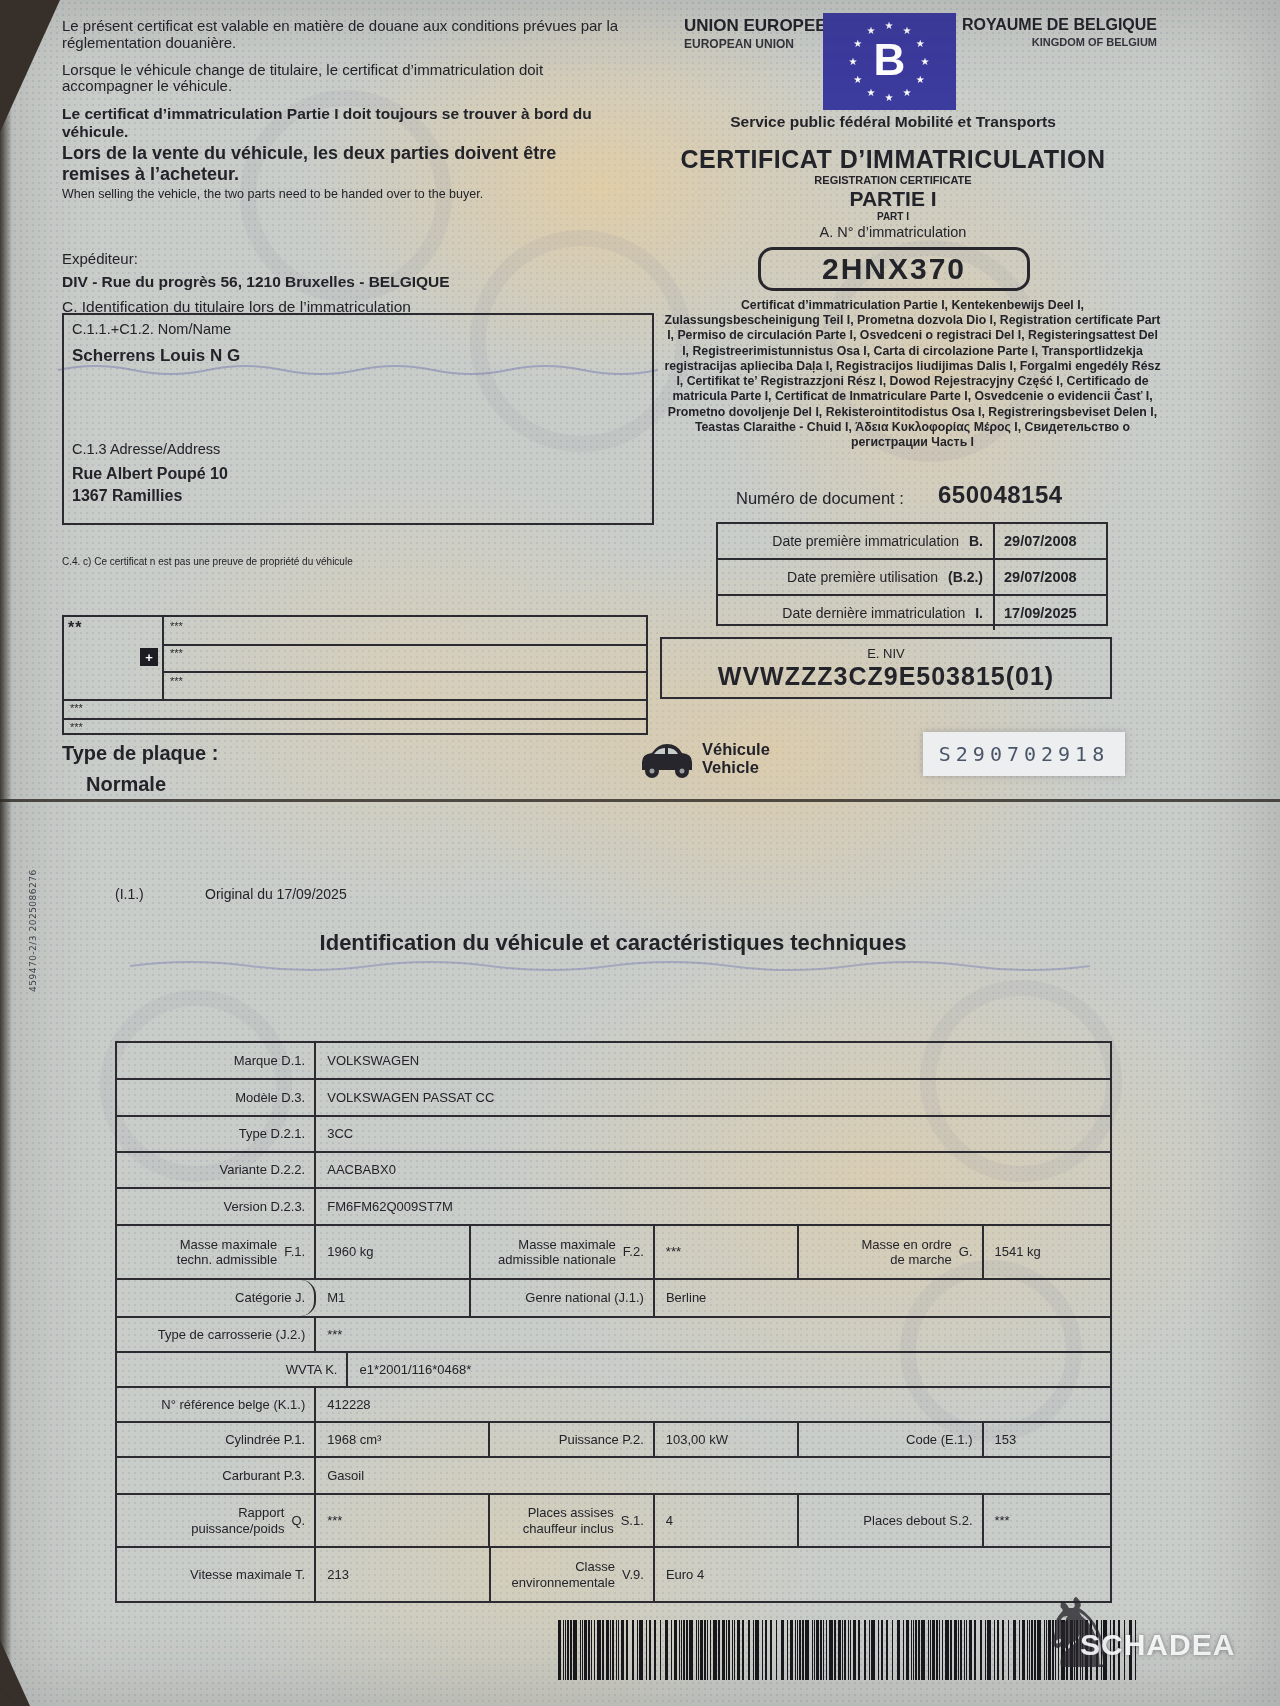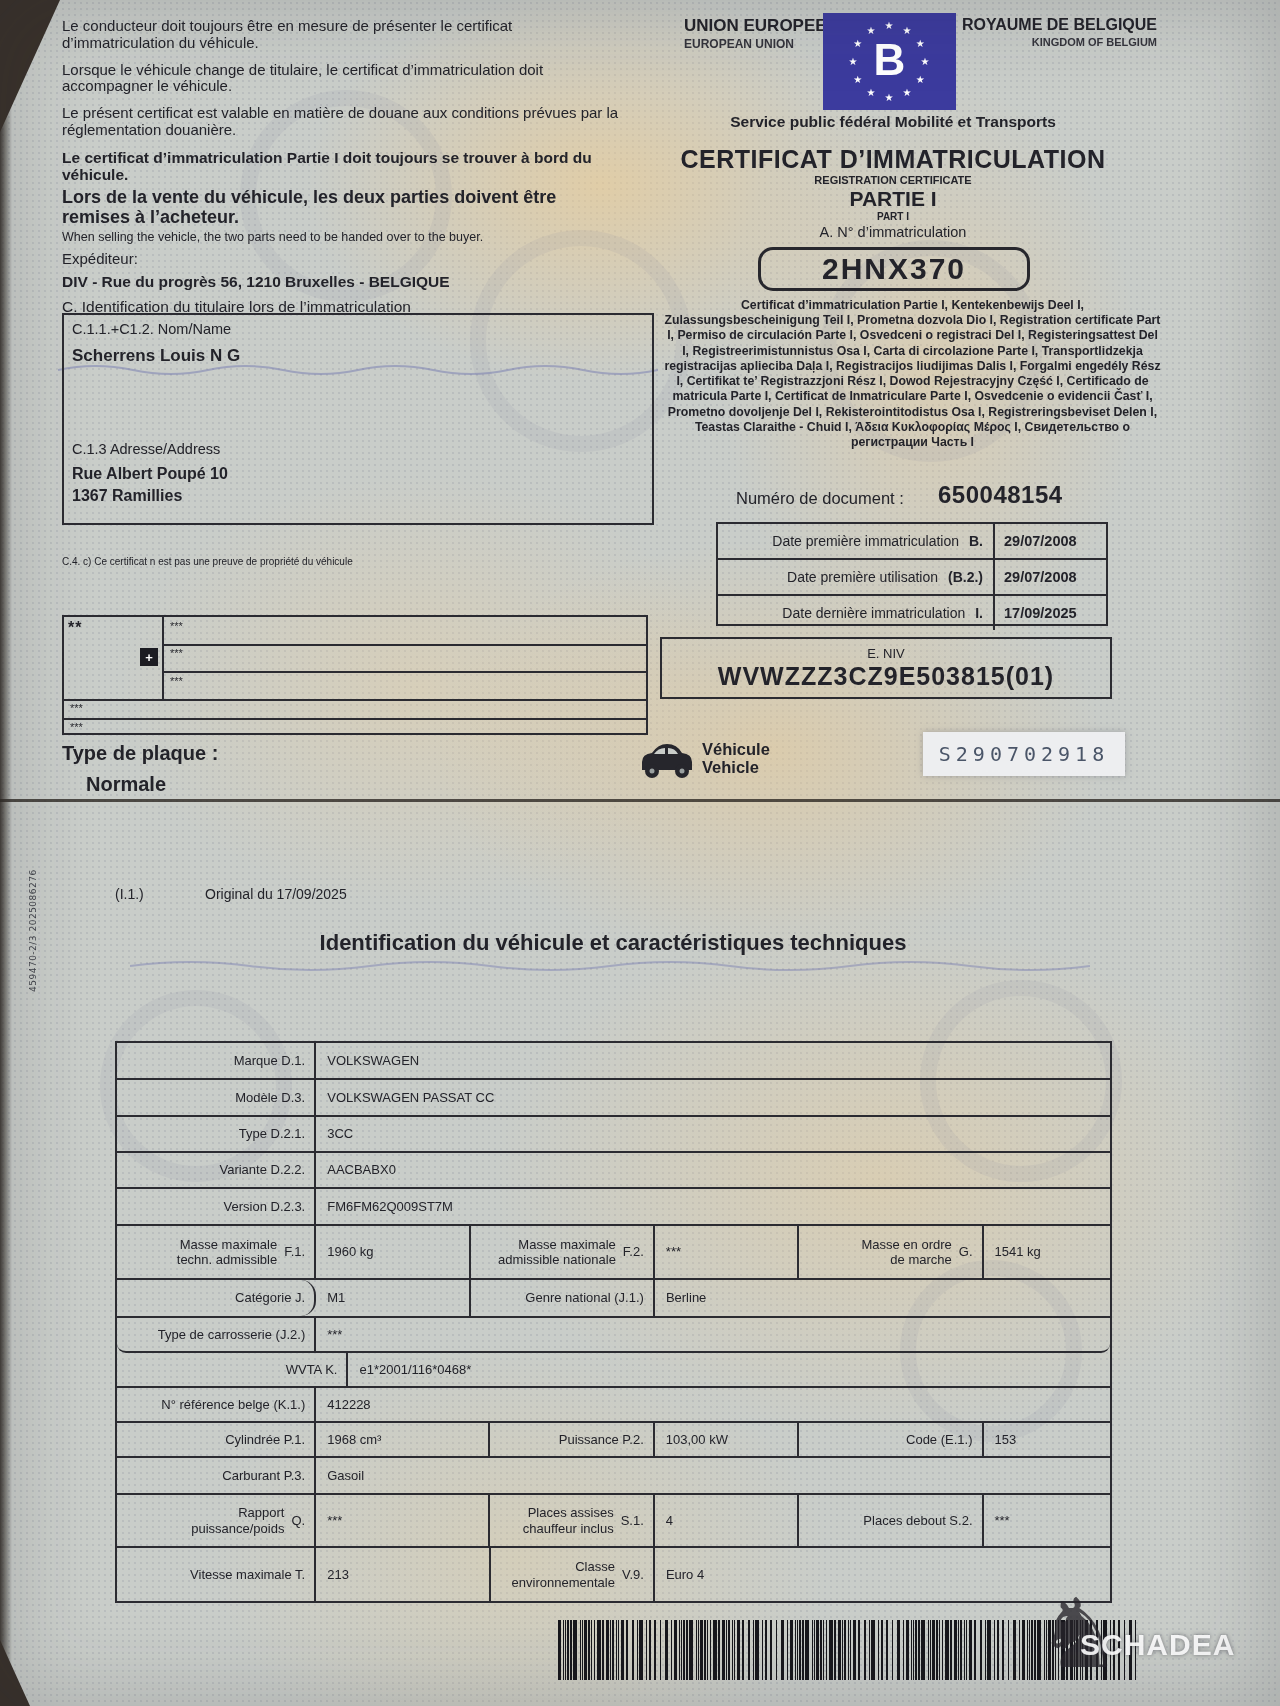--- a/index.html
+++ b/index.html
@@ -68,23 +68,22 @@
     </svg>
   <svg class="wave" style="left:130px;top:958px;" width="960" height="16">
       <path d="M0,8 Q60,0 120,8 T240,8 T360,8 T480,8 T600,8 T720,8 T840,8 T960,8" fill="none" stroke="rgba(95,100,170,0.35)" stroke-width="2"></path>
     </svg>
 
   <div class="abs" style="left:0;top:0;width:12px;height:1706px;background:linear-gradient(to right, rgba(42,36,30,.85), rgba(42,36,30,0));"></div>
   <div class="abs" style="left:0;top:0;width:60px;height:132px;background:#39312a;clip-path:polygon(0 0,100% 0,0 100%);"></div>
   <div class="abs" style="left:0;top:1640px;width:30px;height:66px;background:#39312a;clip-path:polygon(0 100%,0 0,100% 100%);"></div>
 
   <div class="abs" style="left:62px;top:18px;width:562px;">
-    <p class="notice">Le conducteur doit toujours être en mesure de présenter le certificat d’immatriculation du véhicule.</p>
+    <p class="notice">Le présent certificat est valable en matière de douane aux conditions prévues par la réglementation douanière.</p>
     <p class="notice">Lorsque le véhicule change de titulaire, le certificat d’immatriculation doit accompagner le véhicule.</p>
-    <p class="notice">Le présent certificat est valable en matière de douane aux conditions prévues par la réglementation douanière.</p>
     <p class="notice bold">Le certificat d’immatriculation Partie I doit toujours se trouver à bord du véhicule.</p>
     <p class="notice big">Lors de la vente du véhicule, les deux parties doivent être remises à l’acheteur.</p>
     <p class="notice small">When selling the vehicle, the two parts need to be handed over to the buyer.</p>
   </div>
 
   <div class="abs" style="left:62px;top:250px;font-size:15px;">Expéditeur:</div>
   <div class="abs b" style="left:62px;top:273px;font-size:15.5px;">DIV - Rue du progrès 56, 1210 Bruxelles - BELGIQUE</div>
   <div class="abs" style="left:62px;top:298px;font-size:15.5px;">C. Identification du titulaire lors de l’immatriculation</div>
 
   <div class="abs frame" style="left:62px;top:313px;width:592px;height:212px;">
@@ -279,21 +278,21 @@
         <div class="scell sval" style="width: 155px;">
           <span class="stxt">M1</span>
         </div>
         <div class="scell slab" style="width: 185px;">
           <span class="stxt">Genre national (J.1.)</span>
         </div>
         <div class="scell sval last" style="width: 457px;">
           <span class="stxt">Berline</span>
         </div>
       </div>
-      <div class="srow" style="height: 35px; border-radius: 9px;">
+      <div class="srow" style="height: 35px;">
         <div class="scell slab" style="width: 200px;">
           <span class="stxt">Type de carrosserie (J.2.)</span>
         </div>
         <div class="scell sval last" style="width: 797px;">
           <span class="stxt">***</span>
         </div>
       </div>
       <div class="srow" style="height: 35px;">
         <div class="scell slab" style="width: 200px; margin-left: 40px;">
           <span class="stxt">WVTA K.</span>

